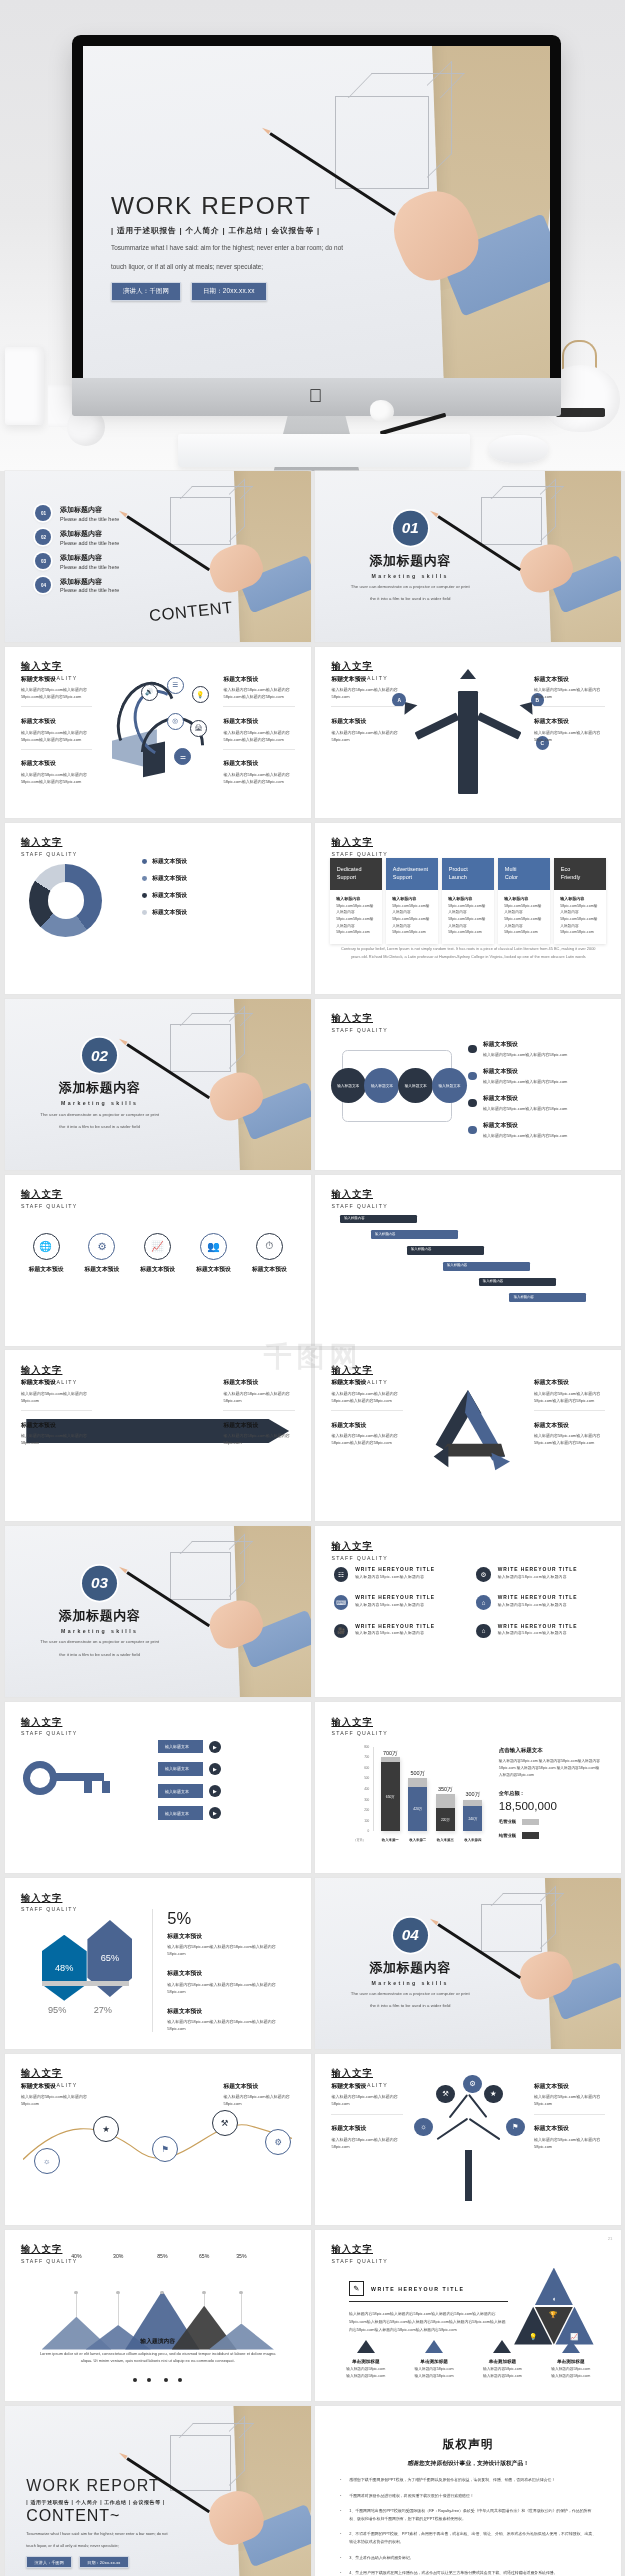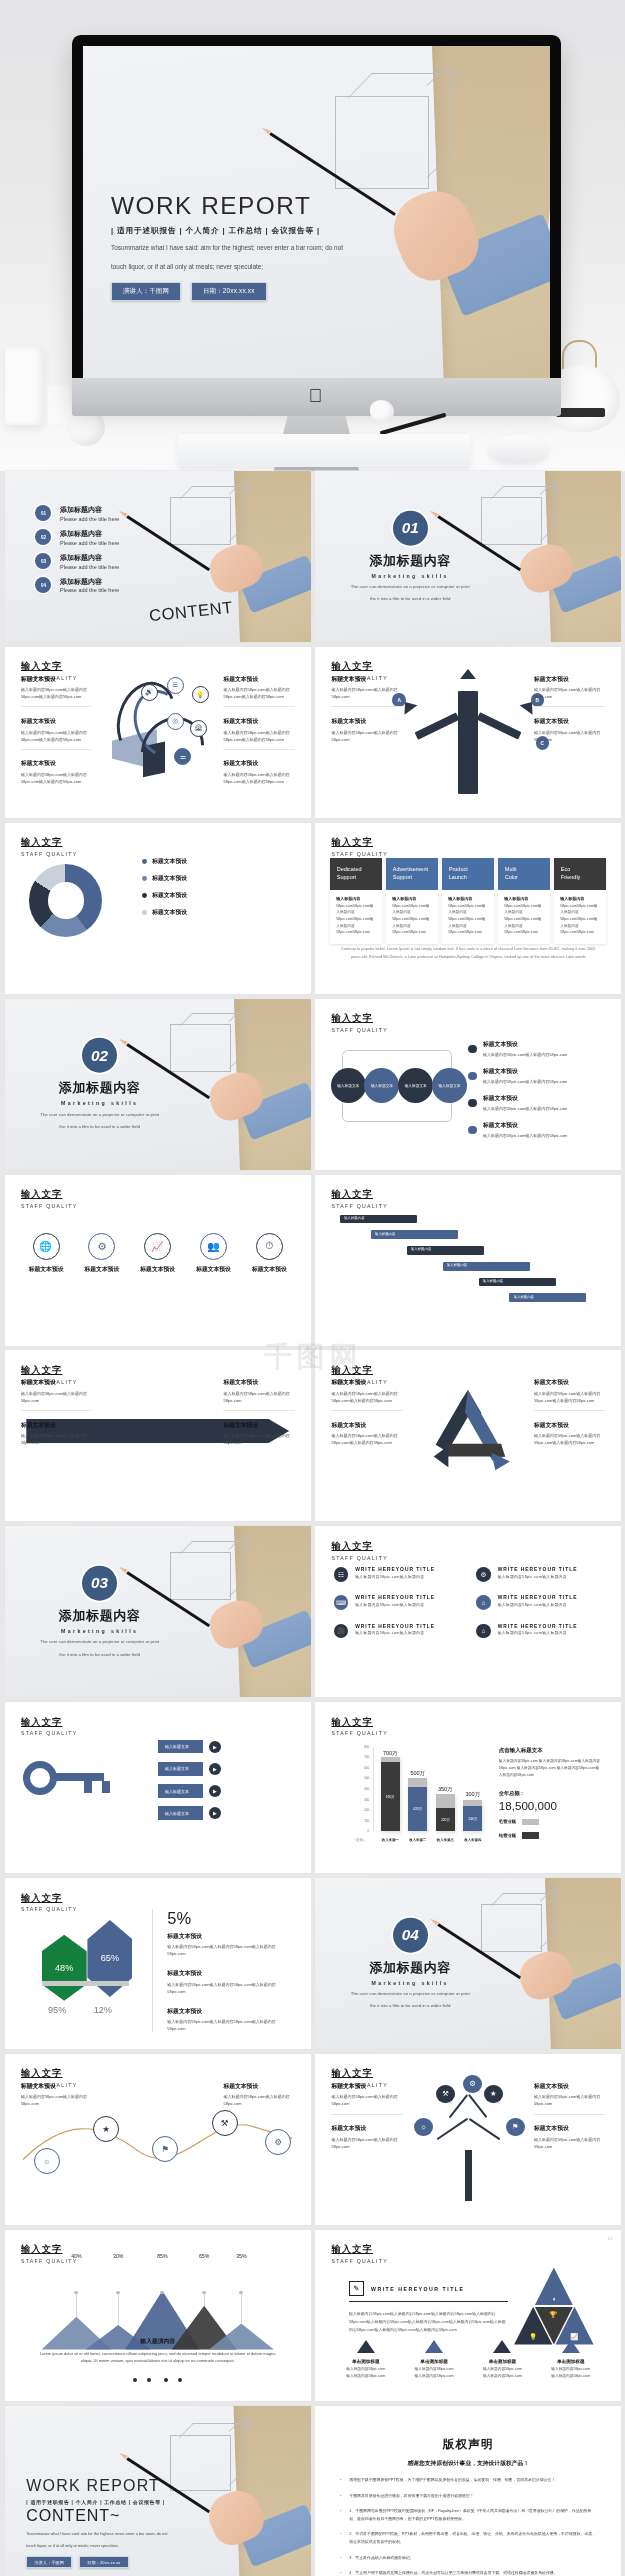--- a/index.html
+++ b/index.html
@@ -1128,25 +1128,25 @@
       </div>
     </div>
   </div>
 
   <div class="slide">
     <div class="s-head">
       <div class="cn">输入文字</div>
       <div class="en">STAFF QUALITY</div>
     </div>
     <div class="hexwrap">
-      <div class="hex" style="left:6%;top:18%;background:#15803d">48%</div>
+      <div class="hex" style="left:6%;top:18%;background:#0369a1">48%</div>
       <div class="hex" style="left:50%;top:4%;background:#4a6491;height:77px">65%</div>
       <div class="hex-bar" style="left:6%;top:62%;width:84%"></div>
       <div class="hex-foot" style="left:12%;top:84%">95%</div>
-      <div class="hex-foot" style="left:56%;top:84%">12%</div>
+      <div class="hex-foot" style="left:56%;top:84%">27%</div>
     </div>
     <div class="pct-side">
       <div class="big-pct">5%</div>
       <div style="margin-top:3.7px">
         <div class="tb-title">标题文本预设</div>
         <div class="tb-body">输入标题内容58pic.com输入标题内容58pic.com输入标题内容58pic.com</div>
       </div>
       <div style="margin-top:12.2px">
         <div class="tb-title">标题文本预设</div>
         <div class="tb-body">输入标题内容58pic.com输入标题内容58pic.com输入标题内容58pic.com</div>

